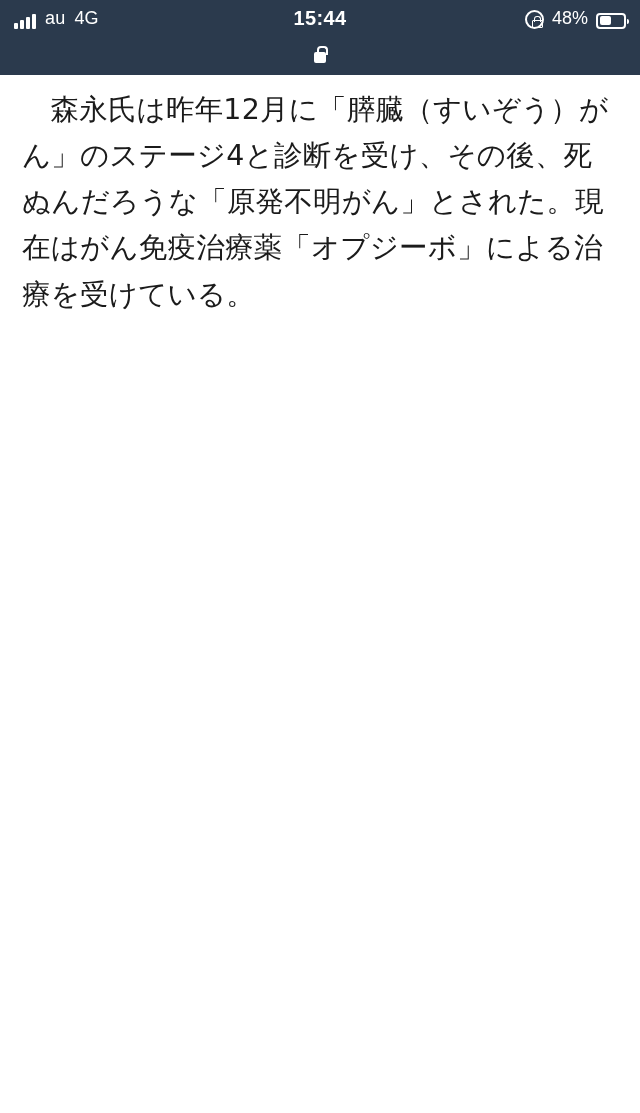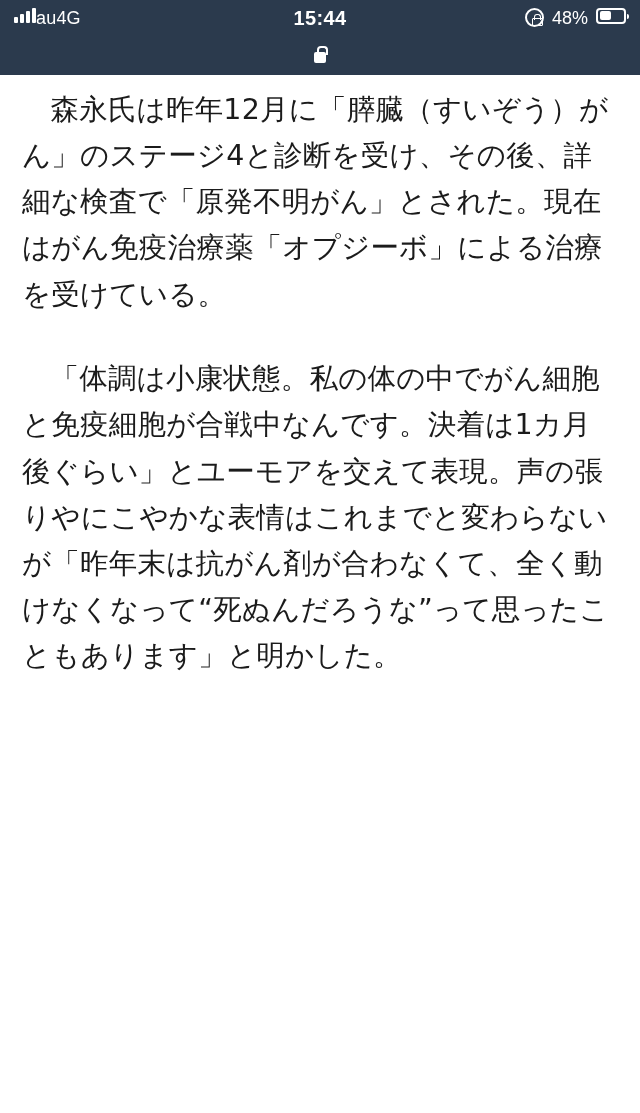--- a/index.html
+++ b/index.html
@@ -18,21 +18,22 @@
     height: 36px;
     background: #2b3a4d;
     color: #ffffff;
     display: flex;
     align-items: center;
     padding: 0 14px;
     position: relative;
   }
   .sb-left {
     display: flex;
-    align-items: flex-start;
+    align-items: flex-end;
+    gap: 9px;
   }
   .signal-bars {
     display: flex;
     align-items: flex-end;
     gap: 2px;
     height: 15px;
   }
   .signal-bars i {
     display: block;
     width: 4px;
@@ -51,21 +52,21 @@
     left: 0; right: 0;
     text-align: center;
     font-size: 20px;
     font-weight: bold;
     letter-spacing: 0.4px;
   }
 
   .sb-right {
     margin-left: auto;
     display: flex;
-    align-items: flex-start;
+    align-items: flex-end;
     gap: 8px;
   }
   .lock-rotate {
     width: 19px; height: 19px;
     border: 2px solid #ffffff;
     border-radius: 50%;
     position: relative;
   }
   .lock-rotate::before {
     content: "";
@@ -187,16 +188,15 @@
     </span>
   </div>
 </div>
 
 <div class="urlbar">
   <span class="padlock"></span>
 </div>
 
 <div class="page">
   <div class="article">
-    <p class="indent">森永氏は昨年12月に「膵臓（すいぞう）がん」のステージ4と診断を受け、その後、詳細な検査で「原発不明がん」とされた。現在はがん免疫治療薬「オプジーボ」による治療を受けている。</p>
-    <p class="indent gap">「体調は小康状態。私の体の中でがん細胞と免疫細胞が合戦中なんです。決着は1カ月後ぐらい」とユーモアを交えて表現。声の張りやにこやかな表情はこれまでと変わらないが「昨年末は抗がん剤が合わなくて、全く動けなくなって“死ぬんだろうな”って思ったこともあります」と明かした。</p>
+    <p class="indent">森永氏は昨年12月に「膵臓（すいぞう）がん」のステージ4と診断を受け、その後、死ぬんだろうな「原発不明がん」とされた。現在はがん免疫治療薬「オプジーボ」による治療を受けている。</p>
   </div>
 </div>
 
 </body></html>

